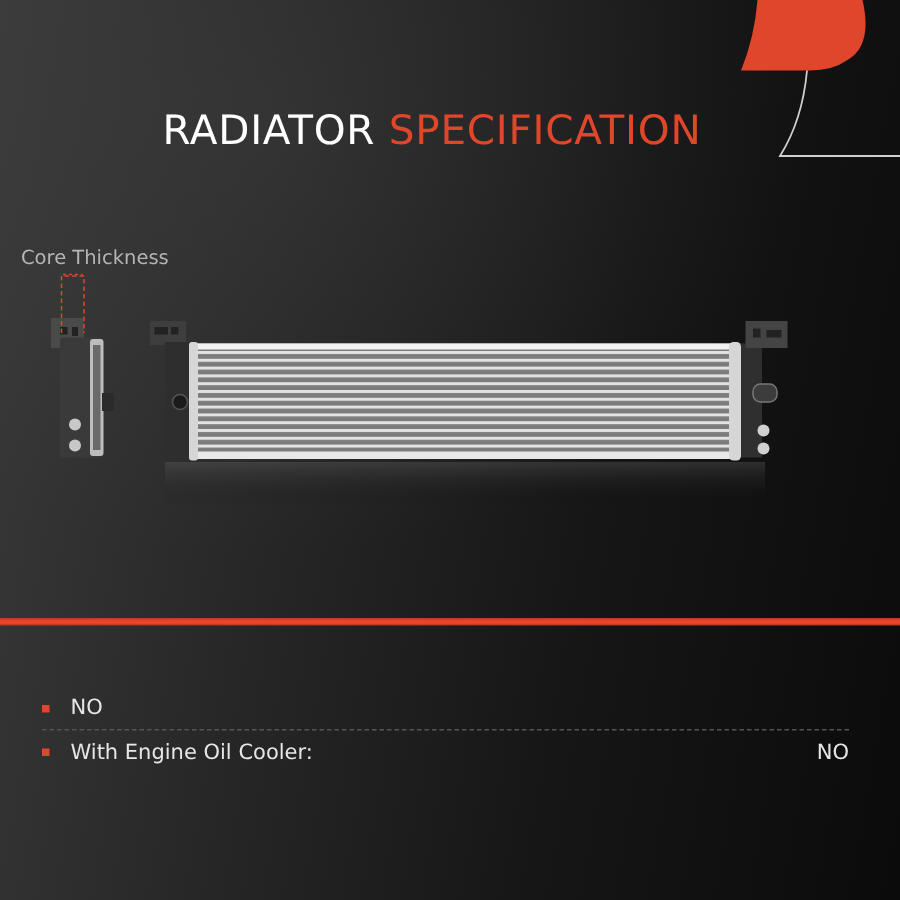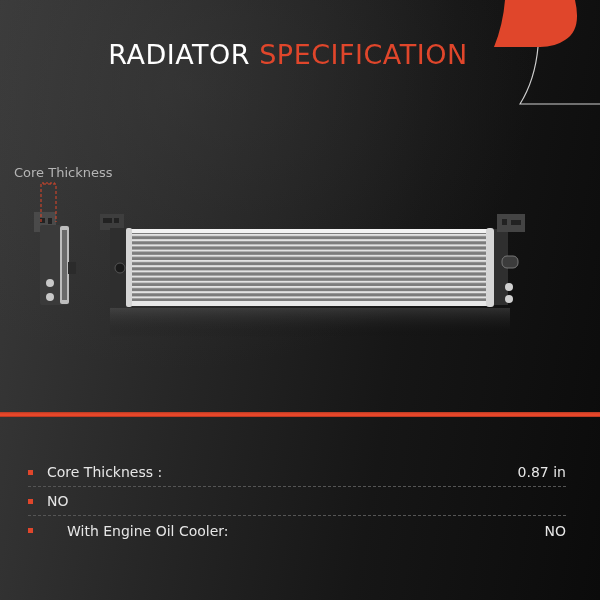--- a/index.html
+++ b/index.html
@@ -9,42 +9,42 @@
     background: linear-gradient(100deg, #3a3a3a 0%, #262626 35%, #161616 65%, #0b0b0b 100%);
     font-family: "DejaVu Sans", "Liberation Sans", sans-serif;
   }
   .top-shade {
     position: absolute; left: 0; top: 0; width: 600px; height: 420px;
     background: radial-gradient(ellipse at 30% 20%, rgba(70,70,70,0.35), rgba(0,0,0,0) 60%);
   }
   
   .deco { position: absolute; left: 0; top: 0; width: 600px; height: 110px; }
   .title {
-    position: absolute; top: 39px; left: 0; width: 540px; text-align: center;
+    position: absolute; top: 72px; left: 0; width: 540px; text-align: center;
     font-size: 27px; letter-spacing: 0.5px; font-weight: normal;
     font-family: "DejaVu Sans", sans-serif;
     padding-left: 36px;
   }
   .title .w { color: #ffffff; }
   .title .o { color: #e0462b; }
   .core-label {
     position: absolute; left: 14px; top: 165px; font-size: 13px; color: #b5b5b5;
     font-family: "DejaVu Sans", sans-serif;
   }
   .product { position: absolute; left: 0; top: 150px; width: 600px; height: 260px; }
   .divider {
     position: absolute; left: 0; top: 412px; width: 600px; height: 5px;
     background: linear-gradient(180deg, #b53a24 0%, #e8472a 40%, #e8472a 70%, #a8321f 100%);
   }
   .specs { position: absolute; left: 28px; top: 458px; width: 538px; }
   .spec-row {
     position: relative; height: 29px; display: flex; align-items: center;
     border-bottom: 1px dashed #555;
   }
-  .spec-row:last-child { border-bottom: none; gap: 20px; }
+  .spec-row:last-child { border-bottom: none; }
   .bullet { width: 5px; height: 5px; background: #e0462b; margin-right: 14px; flex: none; }
   .spec-label { color: #e6e6e6; font-size: 14px; flex: 1; font-family: "DejaVu Sans", sans-serif; }
   .spec-value { color: #e6e6e6; font-size: 14px; text-align: right; font-family: "DejaVu Sans", sans-serif; }
 </style>
 </head>
 <body>
 
 <div id="root">
   <div class="top-shade"></div>
 
@@ -114,25 +114,20 @@
 
       <rect x="110" y="308" width="400" height="30" fill="url(#refl)"></rect>
     </g>
   </svg>
 
   <div class="divider"></div>
 
   <div class="specs">
     <div class="spec-row">
       <span class="bullet"></span>
-      <span class="spec-label">Core Thickness :</span>
-      <span class="spec-value">0.87 in</span>
-    </div>
-    <div class="spec-row">
-      <span class="bullet"></span>
       <span class="spec-value">NO</span>
     </div>
     <div class="spec-row">
       <span class="bullet"></span>
       <span class="spec-label">With Engine Oil Cooler:</span>
       <span class="spec-value">NO</span>
     </div>
   </div>
 </div>
 

